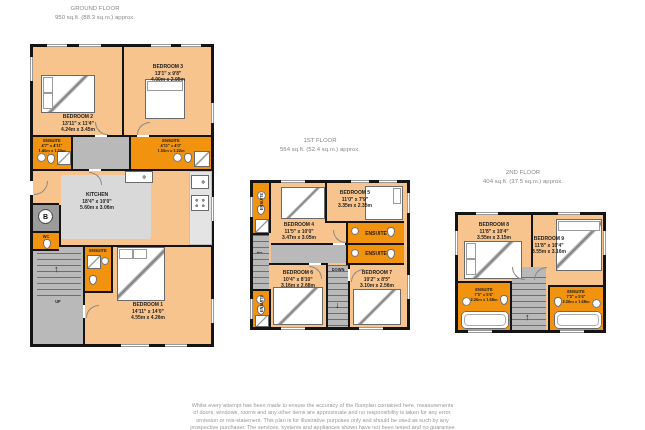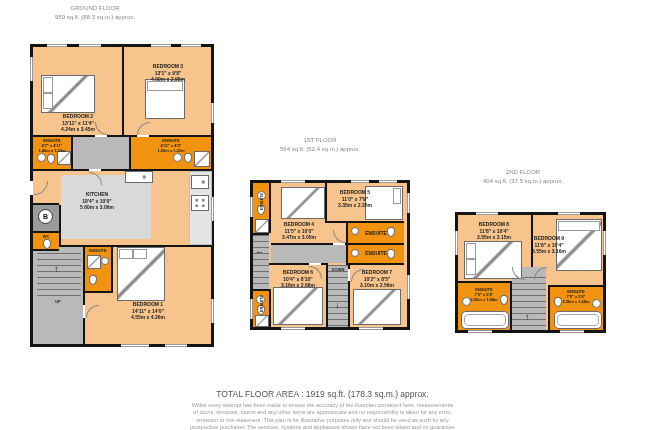--- a/index.html
+++ b/index.html
@@ -321,21 +321,20 @@
     <div class="win-h" style="left:100px;top:-3px;width:22px;"></div>
     <div class="win-v" style="left:-3px;top:16px;height:24px;"></div>
     <div class="win-v" style="right:-3px;top:16px;height:24px;"></div>
     <div class="win-h" style="left:10px;bottom:-3px;width:24px;"></div>
     <div class="win-h" style="left:102px;bottom:-3px;width:24px;"></div>
 
     <div class="arc" style="left:54px;top:52px;width:12px;height:12px;"></div>
     <div class="arc" style="left:76px;top:52px;width:12px;height:12px;transform:rotate(90deg);"></div>
   </div>
 
-  <div class="footer-total" style="top:389px;">TOTAL FLOOR AREA : 1919 sq.ft. (178.3 sq.m.) approx.</div>
   <div class="footer-disc" style="top:402px;">
     <div>Whilst every attempt has been made to ensure the accuracy of the floorplan contained here, measurements</div>
     <div>of doors, windows, rooms and any other items are approximate and no responsibility is taken for any error,</div>
     <div>omission or mis-statement. This plan is for illustrative purposes only and should be used as such by any</div>
     <div>prospective purchaser. The services, systems and appliances shown have not been tested and no guarantee</div>
   </div>
 
 </div>
 
 </body></html>

